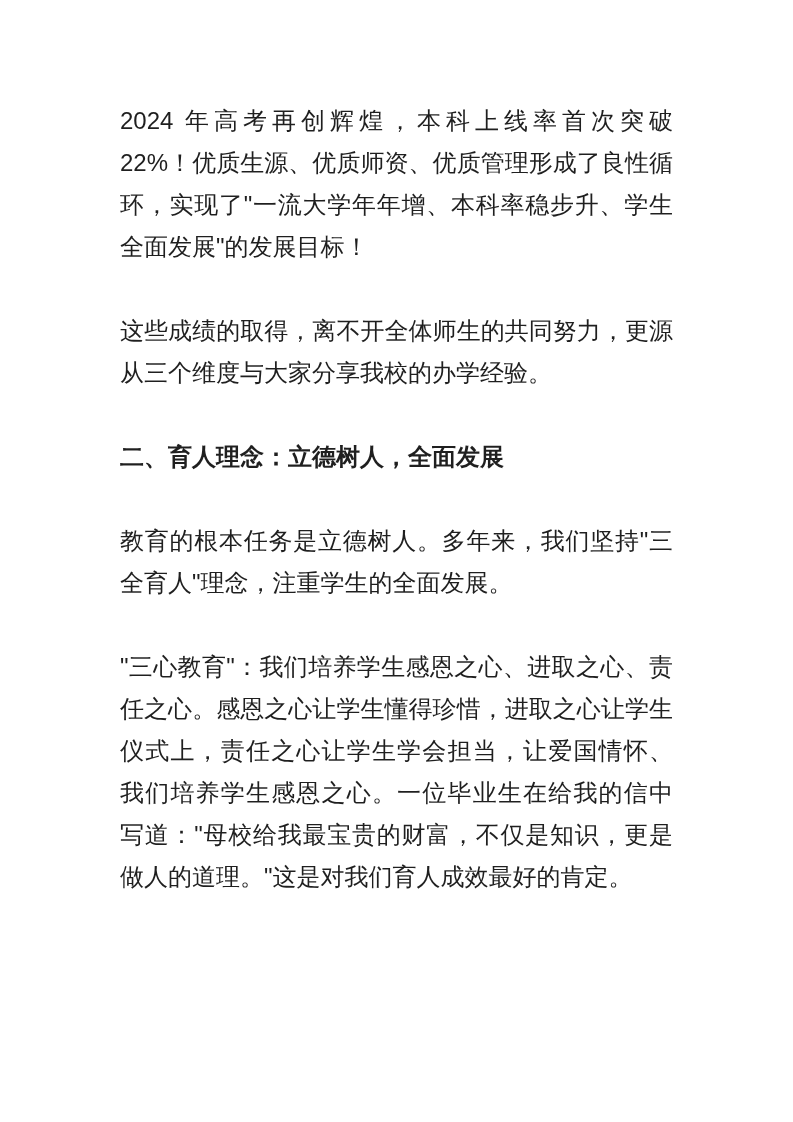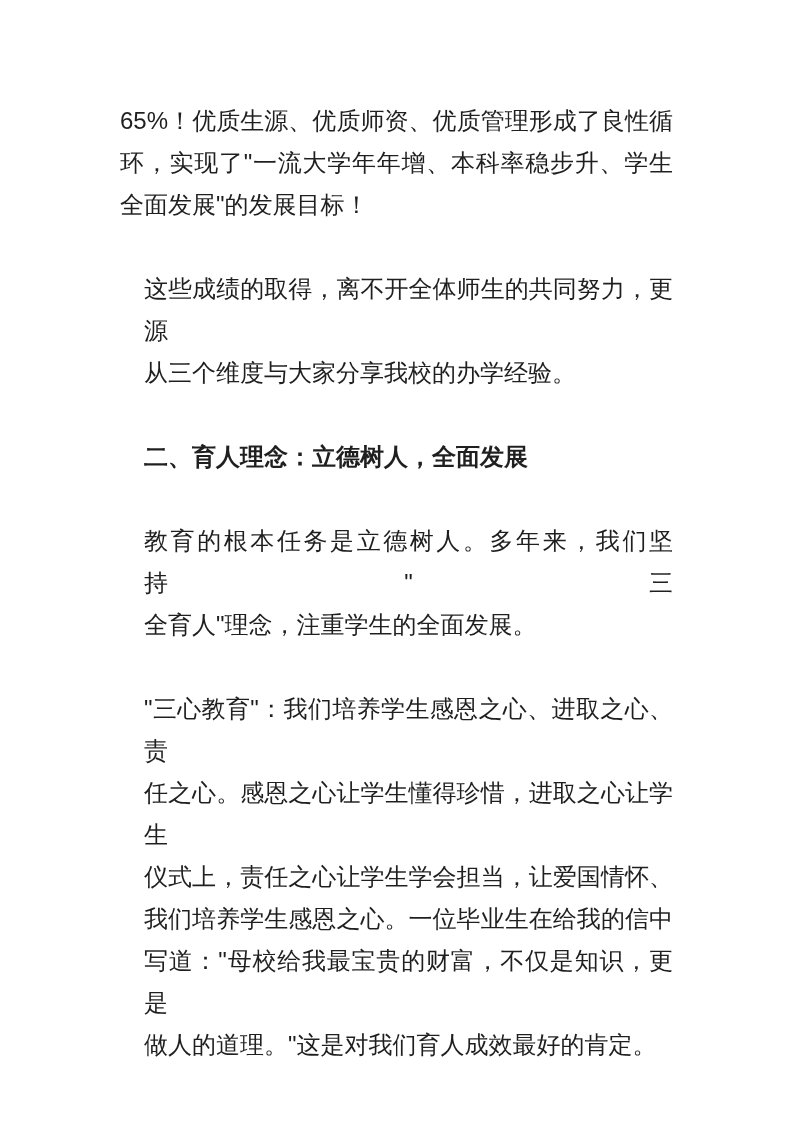--- a/index.html
+++ b/index.html
@@ -23,41 +23,42 @@
     position: absolute;
     left: 120px;
     top: 100px;
     width: 553px;
     color: #1f1f1f;
     font-size: 24px;
     line-height: 42px;
     font-weight: 400;
   }
   .block { margin: 0; }
-  .block + .block { margin-top: 42px; margin-left: 24px; }
+  .block + .block { margin-top: 42px; }
   .block.heading {
     font-weight: 700;
   }
   .line {
     text-align: left;
     white-space: normal;
   }
   .line.just {
     text-align: justify;
     text-align-last: justify;
     text-justify: inter-character;
   }
 </style>
 </head>
 <body style="background: rgb(255, 255, 255);">
 
 <main class="page">
   <section class="doc" id="doc" style="color: rgb(31, 31, 31);">
       <div class="block body">
-        <div class="line just">65%！优质生源、优质师资、优质管理形成了良性循</div>
+        <div class="line just">2024 年高考再创辉煌，本科上线率首次突破</div>
+        <div class="line just">22%！优质生源、优质师资、优质管理形成了良性循</div>
         <div class="line just">环，实现了"一流大学年年增、本科率稳步升、学生</div>
         <div class="line">全面发展"的发展目标！</div>
       </div>
       <div class="block body">
         <div class="line just">这些成绩的取得，离不开全体师生的共同努力，更源</div>
         <div class="line">从三个维度与大家分享我校的办学经验。</div>
       </div>
       <div class="block heading">
         <div class="line">二、育人理念：立德树人，全面发展</div>
       </div>

